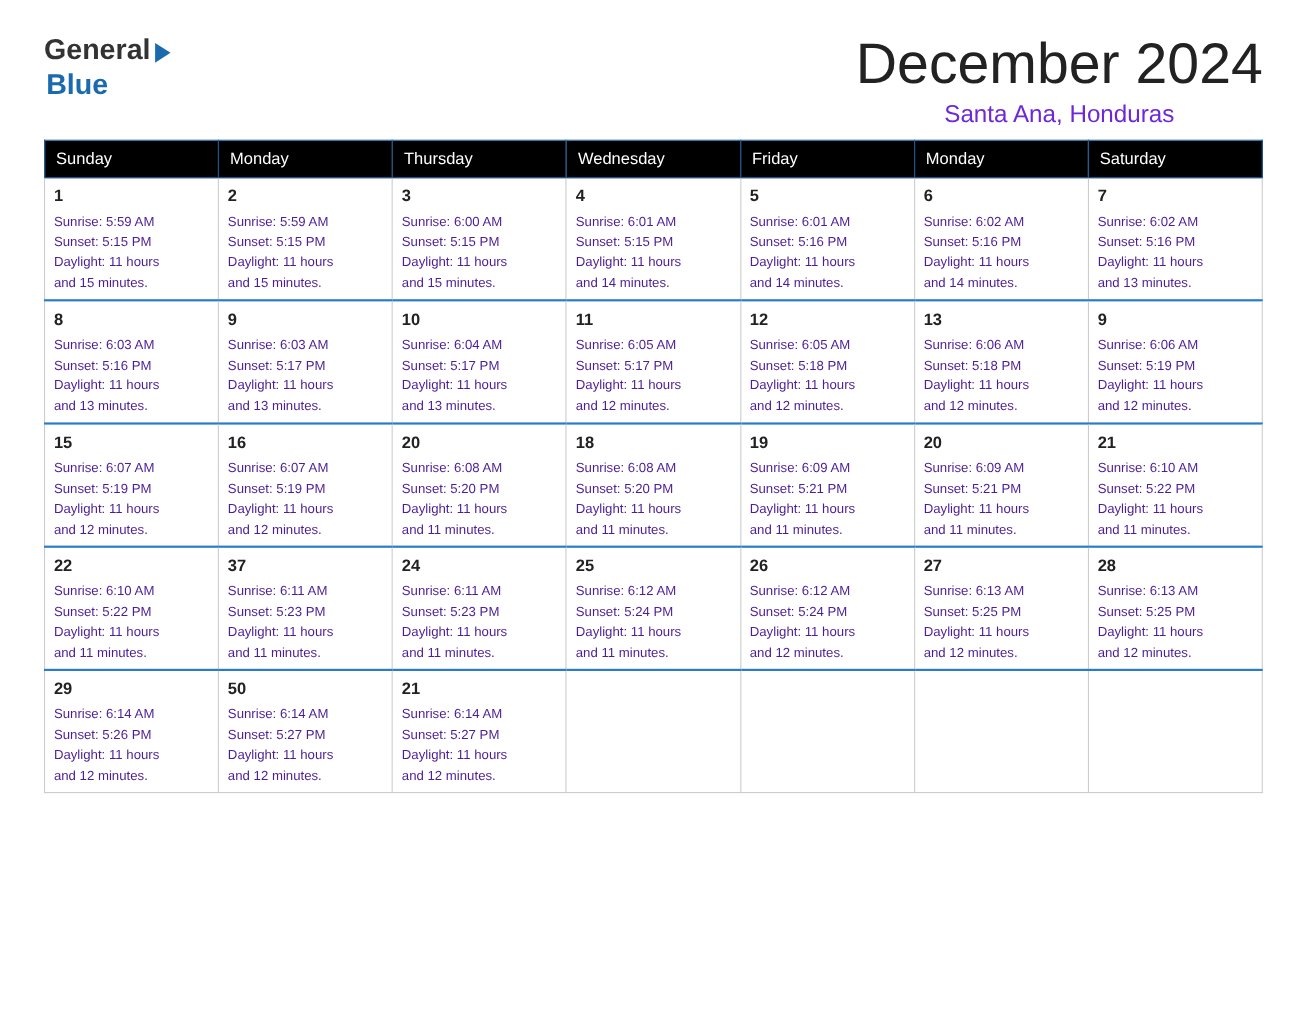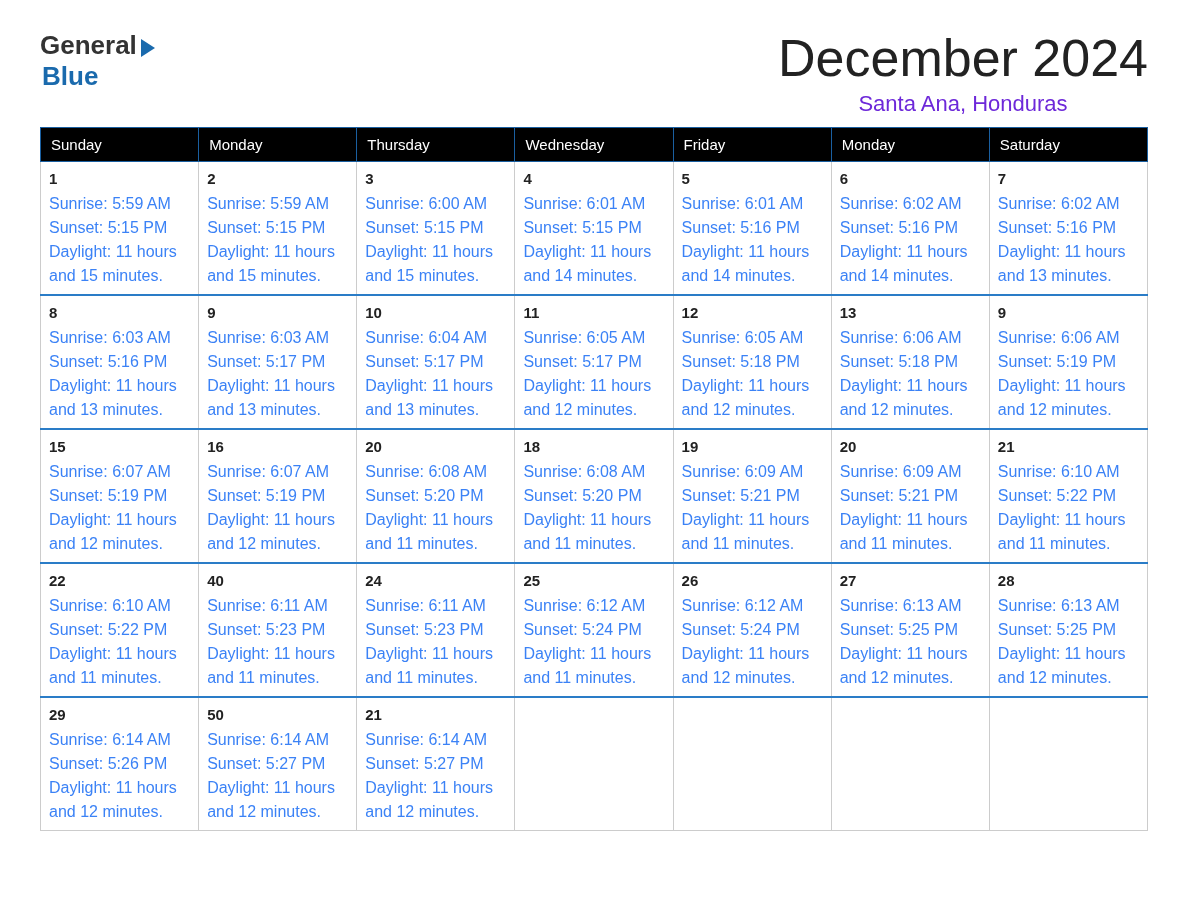--- a/index.html
+++ b/index.html
@@ -84,22 +84,22 @@
       color: #222;
       line-height: 1.4;
     }
     .day-number {
       font-size: 15px;
       font-weight: bold;
       display: block;
       margin-bottom: 3px;
     }
     .day-info {
-      font-size: 16px;
-      color: #3b82f6;
+      font-size: 12px;
+      color: #4c1d95;
       line-height: 1.5;
     }
     .empty-cell {
       background: #fff;
     }
     .row-divider td {
       border-top: 2px solid #2a7cc7;
     }
   </style>
 </head>
@@ -221,21 +221,21 @@
           <span class="day-number">21</span>
           <span class="day-info">Sunrise: 6:10 AM<br>Sunset: 5:22 PM<br>Daylight: 11 hours<br>and 11 minutes.</span>
         </td>
       </tr>
       <tr class="row-divider">
         <td>
           <span class="day-number">22</span>
           <span class="day-info">Sunrise: 6:10 AM<br>Sunset: 5:22 PM<br>Daylight: 11 hours<br>and 11 minutes.</span>
         </td>
         <td>
-          <span class="day-number">40</span>
+          <span class="day-number">37</span>
           <span class="day-info">Sunrise: 6:11 AM<br>Sunset: 5:23 PM<br>Daylight: 11 hours<br>and 11 minutes.</span>
         </td>
         <td>
           <span class="day-number">24</span>
           <span class="day-info">Sunrise: 6:11 AM<br>Sunset: 5:23 PM<br>Daylight: 11 hours<br>and 11 minutes.</span>
         </td>
         <td>
           <span class="day-number">25</span>
           <span class="day-info">Sunrise: 6:12 AM<br>Sunset: 5:24 PM<br>Daylight: 11 hours<br>and 11 minutes.</span>
         </td>

